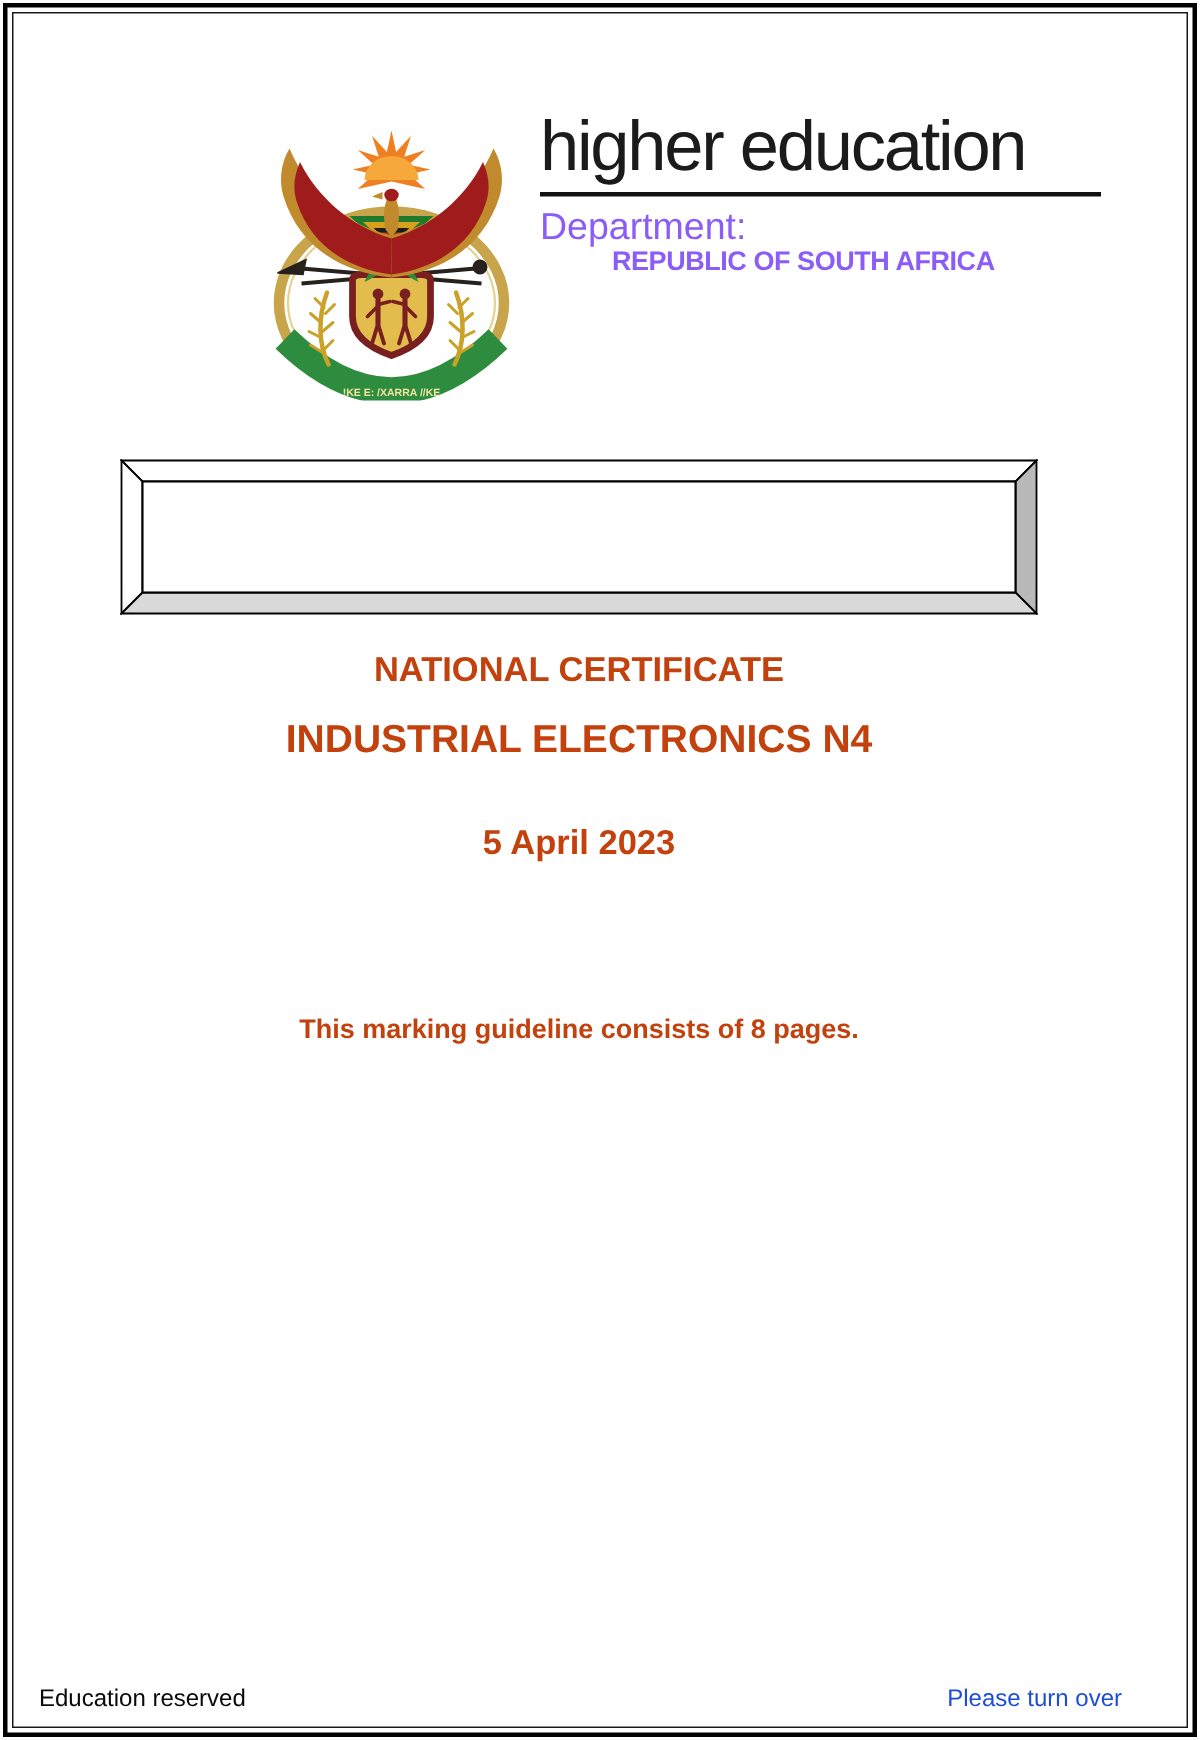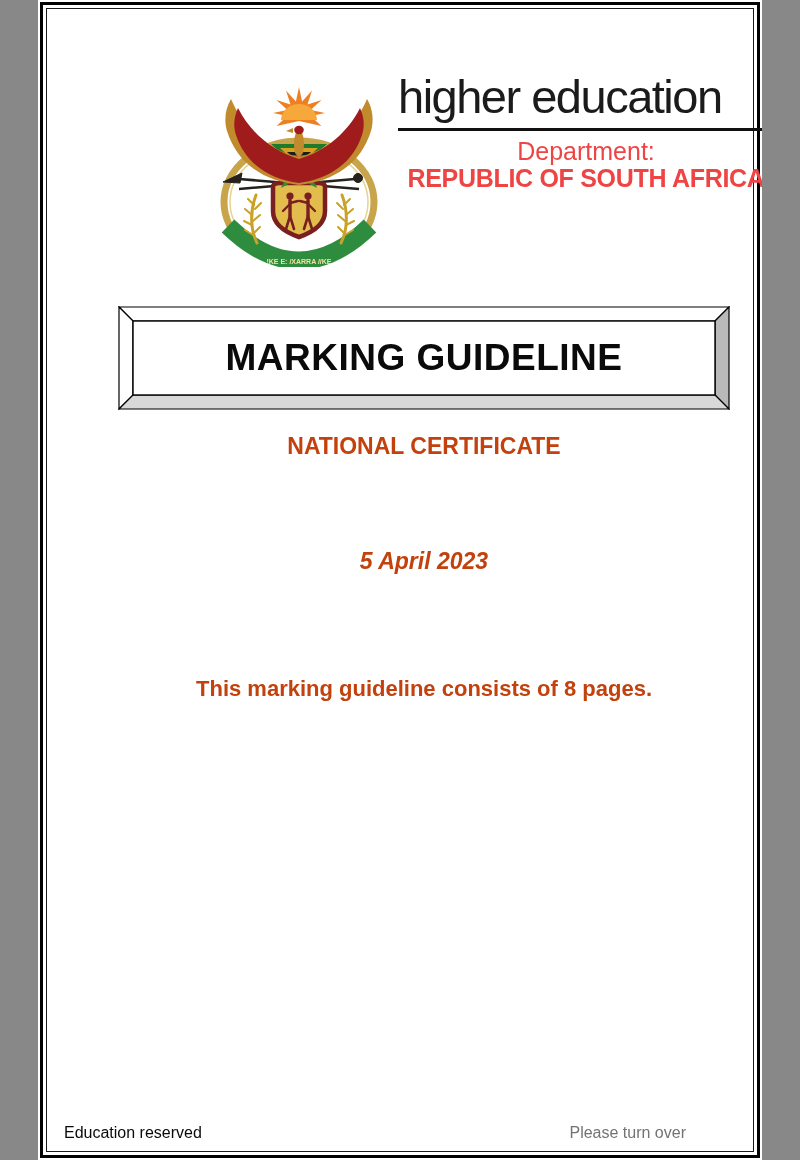--- a/index.html
+++ b/index.html
@@ -1,20 +1,20 @@
 <!DOCTYPE html>
 <html><head>
 <meta charset="utf-8">
 <style>
   * { margin:0; padding:0; box-sizing:border-box; }
   html,body { background:#888; }
   body { font-family:"Liberation Sans", sans-serif; }
   .page {
     position:relative;
-    width:724px; height:1160px;
+    width:800px; height:1160px;
     background:#fff;
     margin:0 auto;
     overflow:hidden;
   }
   .border-outer {
     position:absolute; inset:2px;
     border:3px solid #000;
     pointer-events:none;
   }
   .border-inner {
@@ -28,23 +28,23 @@
     position:absolute; top:75px; left:170px;
     display:flex; align-items:flex-start;
   }
   .emblem { width:182px; height:192px; flex:0 0 auto; }
   .wordmark-block { margin-left:8px; padding-top:0; width:376px; }
   .wordmark {
     font-size:47px; line-height:0.93; letter-spacing:-1.5px;
     color:#1b1b1b; font-weight:400; white-space:nowrap;
   }
   .logo-rule { width:374px; height:3px; background:#111; margin-top:9px; }
-  .dept-block { margin-top:7px; color:#ef4444;text-align:center; }
+  .dept-block { margin-top:7px; color:#8b5cf6; }
   .dept-line { font-size:25px; line-height:1.08; white-space:nowrap; }
-  .country-line { font-size:25px; line-height:1.08; font-weight:700; letter-spacing:-0.3px; white-space:nowrap; }
+  .country-line { font-size:18px; line-height:1.08; font-weight:700; letter-spacing:-0.3px; white-space:nowrap;margin-left:48px; }
 
   
   .title-frame {
     position:absolute; top:306px; left:80px;
     width:612px; height:104px;
   }
   .title-frame svg { display:block; }
   .title-text {
     position:absolute; inset:15px;
     display:flex; align-items:center; justify-content:center;
@@ -52,31 +52,31 @@
     letter-spacing:0.5px; white-space:nowrap;
   }
 
   
   .center-line {
     position:absolute; left:0; width:772px;
     text-align:center; color:#c2410c; white-space:nowrap;
   }
   .certificate-line { top:433px; font-size:23px; font-weight:700; }
   .subject-line     { top:477px; font-size:26px; font-weight:700; }
-  .date-line        { top:548px; font-size:23px; font-weight:700;font-style:italic; }
-  .pages-note       { top:676px; font-size:22px; font-weight:700; }
+  .date-line        { top:548px; font-size:23px; font-weight:700; }
+  .pages-note       { top:676px; font-size:18px; font-weight:700; }
 
   
   .footer-left {
     position:absolute; left:26px; bottom:18px;
     font-size:16px; color:#0a0a0a;
   }
   .footer-right {
-    position:absolute; right:76px; bottom:18px;
-    font-size:16px; color:#737373;
+    position:absolute; right:52px; bottom:18px;
+    font-size:16px; color:#1d4ed8;
   }
 </style>
 </head>
 <body>
 
 <div class="page">
   <div class="border-outer"></div>
   <div class="border-inner"></div>
 
   <div class="header">
@@ -166,22 +166,22 @@
   </div>
 
   <div class="title-frame">
     <svg width="612" height="104" viewBox="0 0 612 104" aria-hidden="true">
       <polygon points="1,1 611,1 597,15 15,15" fill="#FFFFFF" stroke="#000" stroke-width="1.2"></polygon>
       <polygon points="1,1 15,15 15,89 1,103" fill="#FFFFFF" stroke="#000" stroke-width="1.2"></polygon>
       <polygon points="611,1 611,103 597,89 597,15" fill="#B9B9B9" stroke="#000" stroke-width="1.2"></polygon>
       <polygon points="1,103 15,89 597,89 611,103" fill="#D9D9D9" stroke="#000" stroke-width="1.2"></polygon>
       <rect x="15" y="15" width="582" height="74" fill="#FFFFFF" stroke="#000" stroke-width="1.4"></rect>
     </svg>
-    <div class="title-text">MARKING GUIDELINE</div>
   </div>
 
   <div class="center-line certificate-line">NATIONAL CERTIFICATE</div>
+  <div class="center-line subject-line">INDUSTRIAL ELECTRONICS N4</div>
   <div class="center-line date-line">5 April 2023</div>
   <div class="center-line pages-note">This marking guideline consists of 8 pages.</div>
 
   <div class="footer-left">Education reserved</div>
   <div class="footer-right">Please turn over</div>
 </div>
 
 </body></html>

